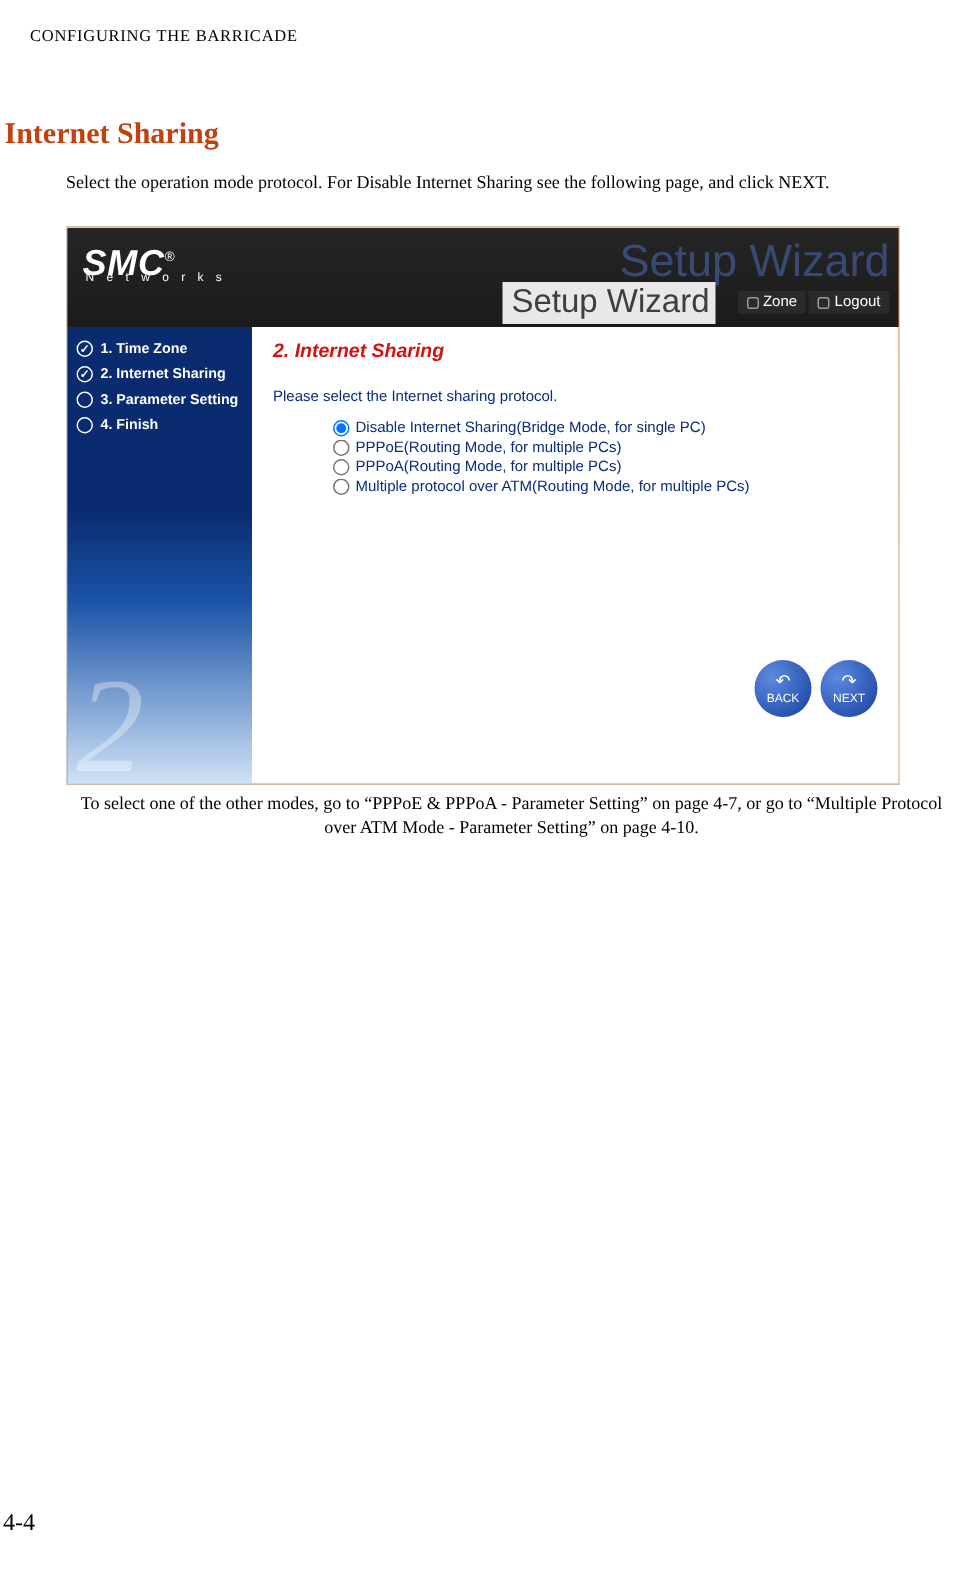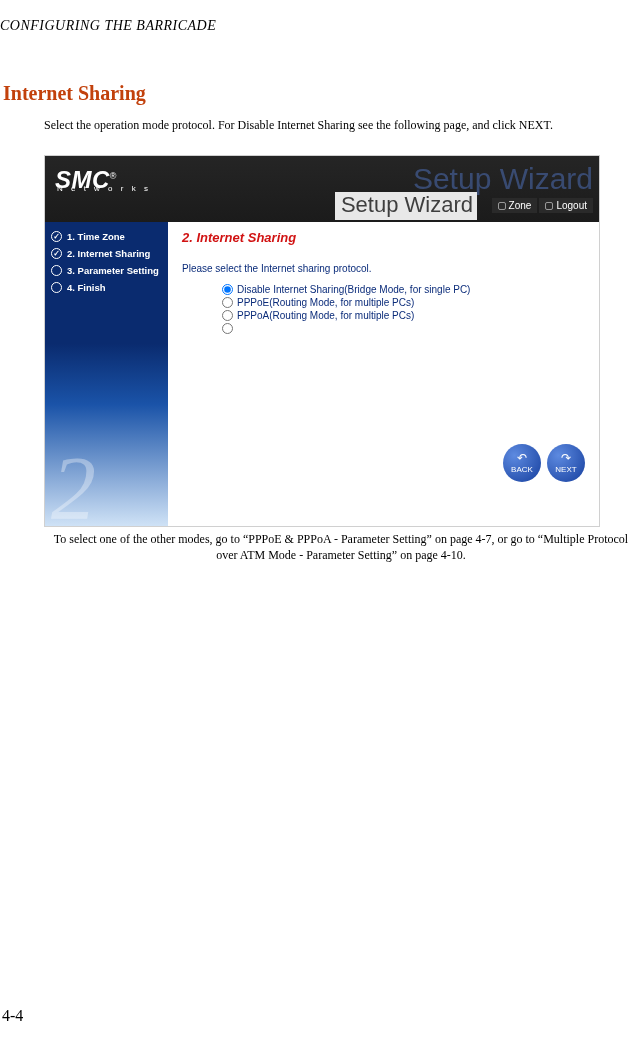--- a/index.html
+++ b/index.html
@@ -5,24 +5,23 @@
     * { box-sizing: border-box; margin: 0; padding: 0; }
     body {
       font-family: Georgia, 'Times New Roman', serif;
       width: 642px;
       height: 1047px;
       background: #fff;
       position: relative;
       padding: 18px 0 0 0;
     }
     .running-head {
-      font-style: italic;
-      font-size: 14px;
+      font-size: 11px;
       letter-spacing: 0.5px;
-      padding-left: 0;
+      padding-left: 20px;
       font-variant: small-caps;
     }
     .section-title {
       font-size: 20px;
       font-weight: bold;
       color: #c2410c;
       margin: 48px 0 8px 3px;
     }
     .body-text {
       font-size: 12px;
@@ -262,20 +261,21 @@
         <label class="opt">
           <input type="radio" name="proto" style="">
           <span>PPPoE(Routing Mode, for multiple PCs)</span>
         </label>
         <label class="opt">
           <input type="radio" name="proto" style="">
           <span>PPPoA(Routing Mode, for multiple PCs)</span>
         </label>
         <label class="opt">
           <input type="radio" name="proto" style="">
+          <span>Multiple protocol over ATM(Routing Mode, for multiple PCs)</span>
         </label>
       </div>
 
       <div class="nav-btns">
         <button class="navbtn">
           <span class="arrow">↶</span>
           <span>BACK</span>
         </button>
         <button class="navbtn">
           <span class="arrow">↷</span>

